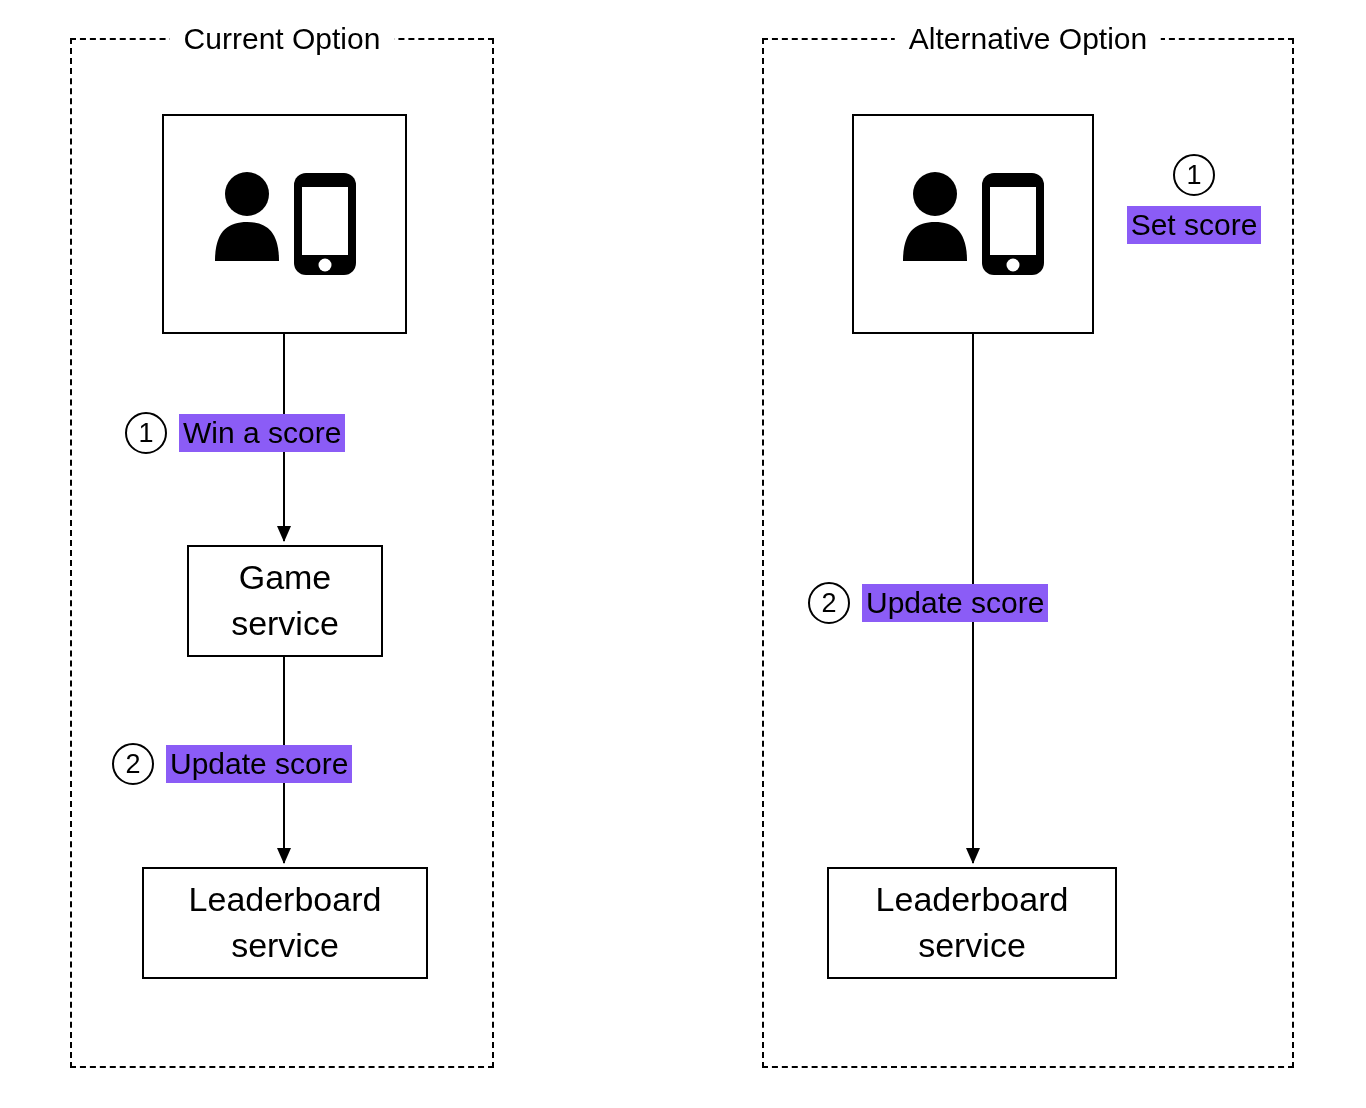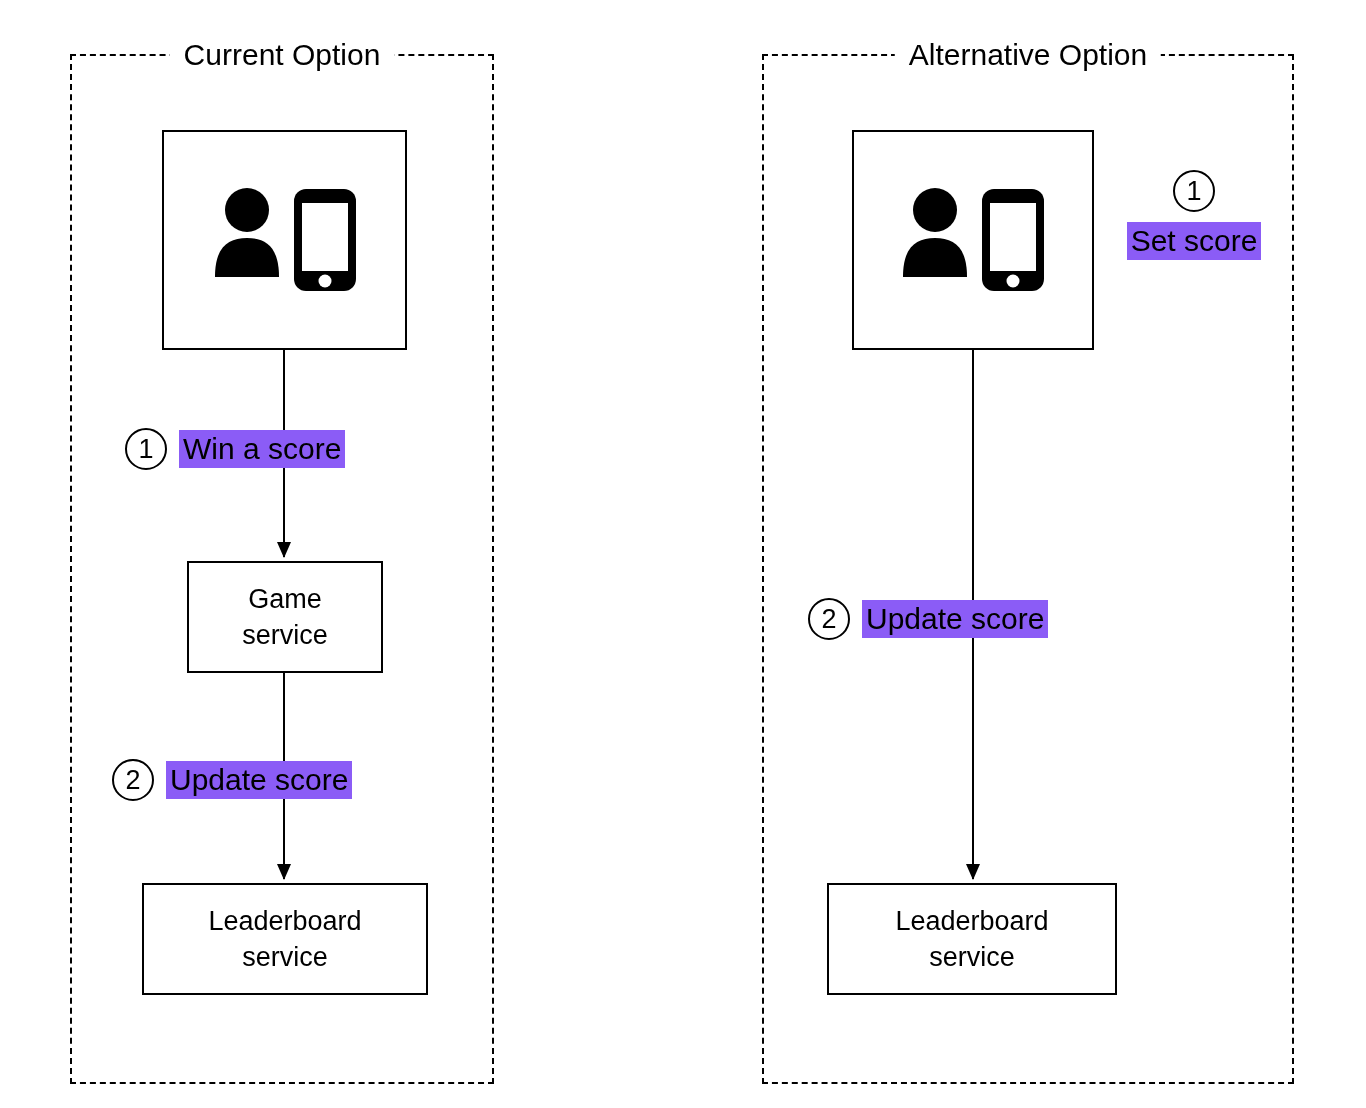--- a/index.html
+++ b/index.html
@@ -7,42 +7,42 @@
   body {
     width: 1366px; height: 1108px;
     font-family: "Liberation Sans", sans-serif;
     color: #000;
     position: relative;
     overflow: hidden;
   }
   .canvas { position: relative; width: 1366px; height: 1108px; background: #fff; }
 
   .panel {
-    position: absolute; top: 54px; height: 1030px;
+    position: absolute; top: 38px; height: 1030px;
     border: 2px dashed #000; background: #fff;
   }
   #panel-left  { left: 70px;  width: 424px; }
   #panel-right { left: 762px; width: 532px; }
 
   .panel-title {
     position: absolute; top: -23px; left: 50%;
     transform: translateX(-50%);
     background: #fff; padding: 0 14px;
     font-size: 30px; line-height: 44px;
     white-space: nowrap; z-index: 3;
   }
 
   .connectors { position: absolute; top: 0; left: 0; z-index: 1; }
 
   .node {
     position: absolute; border: 2px solid #000; background: #fff;
     display: flex; align-items: center; justify-content: center;
     text-align: center; z-index: 2;
   }
-  .service-label { font-size: 27px; line-height: 1.35; white-space: pre-line; }
+  .service-label { font-size: 34px; line-height: 1.35; white-space: pre-line; }
 
   .step {
     position: absolute; display: flex; align-items: center;
     gap: 12px; z-index: 2;
   }
   .step-vertical { flex-direction: column; gap: 10px; }
   .circle-num {
     width: 42px; height: 42px; border: 2px solid #000; border-radius: 50%;
     display: flex; align-items: center; justify-content: center;
     font-size: 27px; background: #fff; flex: 0 0 auto;

